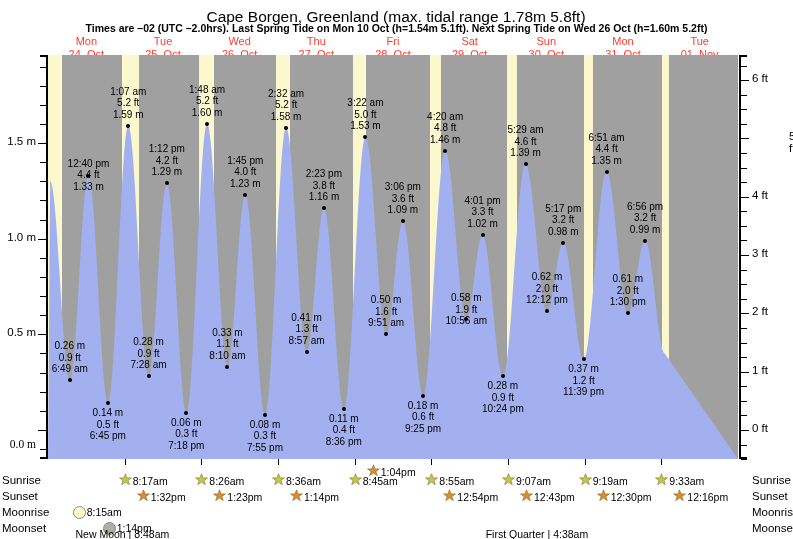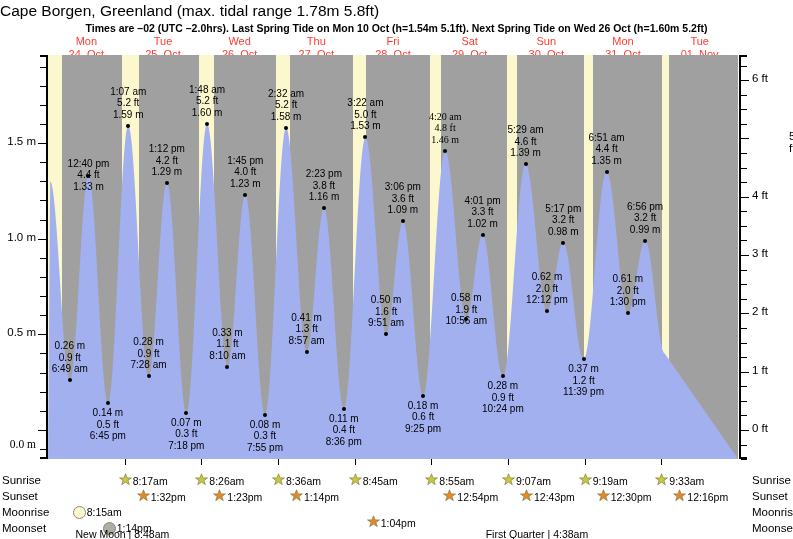--- a/index.html
+++ b/index.html
@@ -1,20 +1,20 @@
 <!DOCTYPE html>
 <html><head>
 <meta charset="utf-8">
 <style>
   html,body{margin:0;padding:0;background:#ffffff;}
   body{width:793px;height:539px;position:relative;overflow:hidden;
        font-family:"Liberation Sans","DejaVu Sans",sans-serif;color:#000;}
 
   
-  #title{position:absolute;top:2px;left:0;width:792px;text-align:left;
+  #title{position:absolute;top:8px;left:0;width:792px;text-align:center;
          font-size:15.5px;letter-spacing:0px;}
   #subtitle{position:absolute;top:22px;left:0;width:793px;text-align:center;
             font-size:10.5px;font-weight:bold;}
 
   
   .day-head{position:absolute;text-align:center;color:#ff3b30;font-size:11px;line-height:13px;}
   .day-head .dn{display:block;}
   .day-head .dd{display:block;}
 
   
@@ -169,21 +169,21 @@
         <span>0.28 m</span>
         <span>0.9 ft</span>
         <span>7:28 am</span>
       </div>
       <div class="lbl" style="width: 80px; left: 78.8333px; top: 88.223px;">
         <span>1:12 pm</span>
         <span>4.2 ft</span>
         <span>1.29 m</span>
       </div>
       <div class="lbl" style="width: 80px; left: 98.322px; top: 361.783px;">
-        <span>0.07 m</span>
+        <span>0.06 m</span>
         <span>0.3 ft</span>
         <span>7:18 pm</span>
       </div>
       <div class="lbl" style="width: 80px; left: 119.083px; top: 28.92px;">
         <span>1:48 am</span>
         <span>5.2 ft</span>
         <span>1.60 m</span>
       </div>
       <div class="lbl" style="width: 80px; left: 139.423px; top: 271.871px;">
         <span>0.33 m</span>
@@ -233,21 +233,21 @@
       <div class="lbl" style="width: 80px; left: 314.905px; top: 126.483px;">
         <span>3:06 pm</span>
         <span>3.6 ft</span>
         <span>1.09 m</span>
       </div>
       <div class="lbl" style="width: 80px; left: 335.084px; top: 344.566px;">
         <span>0.18 m</span>
         <span>0.6 ft</span>
         <span>9:25 pm</span>
       </div>
-      <div class="lbl" style="width: 80px; left: 357.179px; top: 55.702px; font-family: Liberation Serif, serif;">
+      <div class="lbl" style="width: 80px; left: 357.179px; top: 55.702px;">
         <span>4:20 am</span>
         <span>4.8 ft</span>
         <span>1.46 m</span>
       </div>
       <div class="lbl" style="width: 80px; left: 378.263px; top: 237px;">
         <span>0.58 m</span>
         <span>1.9 ft</span>
         <span>10:56 am</span>
       </div>
       <div class="lbl" style="width: 80px; left: 394.501px; top: 139.874px;">
@@ -400,21 +400,21 @@
         </svg></span><span class="txt">9:33am</span></div>
     <div class="astro-cell" style="left: 136.667px; top: 489px;"><span class="ico"><svg width="13" height="13" viewBox="0 0 24 24">
           <path d="M12 1.5 L15 9 L23 9 L16.5 13.8 L19 21.5 L12 16.8 L5 21.5 L7.5 13.8 L1 9 L9 9 Z" fill="#e8862a" stroke="#7a7a3a" stroke-width="1.2" stroke-linejoin="round"></path>
         </svg></span><span class="txt">1:32pm</span></div>
     <div class="astro-cell" style="left: 213.333px; top: 489px;"><span class="ico"><svg width="13" height="13" viewBox="0 0 24 24">
           <path d="M12 1.5 L15 9 L23 9 L16.5 13.8 L19 21.5 L12 16.8 L5 21.5 L7.5 13.8 L1 9 L9 9 Z" fill="#e8862a" stroke="#7a7a3a" stroke-width="1.2" stroke-linejoin="round"></path>
         </svg></span><span class="txt">1:23pm</span></div>
     <div class="astro-cell" style="left: 290px; top: 489px;"><span class="ico"><svg width="13" height="13" viewBox="0 0 24 24">
           <path d="M12 1.5 L15 9 L23 9 L16.5 13.8 L19 21.5 L12 16.8 L5 21.5 L7.5 13.8 L1 9 L9 9 Z" fill="#e8862a" stroke="#7a7a3a" stroke-width="1.2" stroke-linejoin="round"></path>
         </svg></span><span class="txt">1:14pm</span></div>
-    <div class="astro-cell" style="left: 366.667px; top: 515px;"><span class="ico"><svg width="13" height="13" viewBox="0 0 24 24">
+    <div class="astro-cell" style="left: 366.667px; top: 464px;"><span class="ico"><svg width="13" height="13" viewBox="0 0 24 24">
           <path d="M12 1.5 L15 9 L23 9 L16.5 13.8 L19 21.5 L12 16.8 L5 21.5 L7.5 13.8 L1 9 L9 9 Z" fill="#e8862a" stroke="#7a7a3a" stroke-width="1.2" stroke-linejoin="round"></path>
         </svg></span><span class="txt">1:04pm</span></div>
     <div class="astro-cell" style="left: 443.333px; top: 489px;"><span class="ico"><svg width="13" height="13" viewBox="0 0 24 24">
           <path d="M12 1.5 L15 9 L23 9 L16.5 13.8 L19 21.5 L12 16.8 L5 21.5 L7.5 13.8 L1 9 L9 9 Z" fill="#e8862a" stroke="#7a7a3a" stroke-width="1.2" stroke-linejoin="round"></path>
         </svg></span><span class="txt">12:54pm</span></div>
     <div class="astro-cell" style="left: 520px; top: 489px;"><span class="ico"><svg width="13" height="13" viewBox="0 0 24 24">
           <path d="M12 1.5 L15 9 L23 9 L16.5 13.8 L19 21.5 L12 16.8 L5 21.5 L7.5 13.8 L1 9 L9 9 Z" fill="#e8862a" stroke="#7a7a3a" stroke-width="1.2" stroke-linejoin="round"></path>
         </svg></span><span class="txt">12:43pm</span></div>
     <div class="astro-cell" style="left: 596.667px; top: 489px;"><span class="ico"><svg width="13" height="13" viewBox="0 0 24 24">
           <path d="M12 1.5 L15 9 L23 9 L16.5 13.8 L19 21.5 L12 16.8 L5 21.5 L7.5 13.8 L1 9 L9 9 Z" fill="#e8862a" stroke="#7a7a3a" stroke-width="1.2" stroke-linejoin="round"></path>

